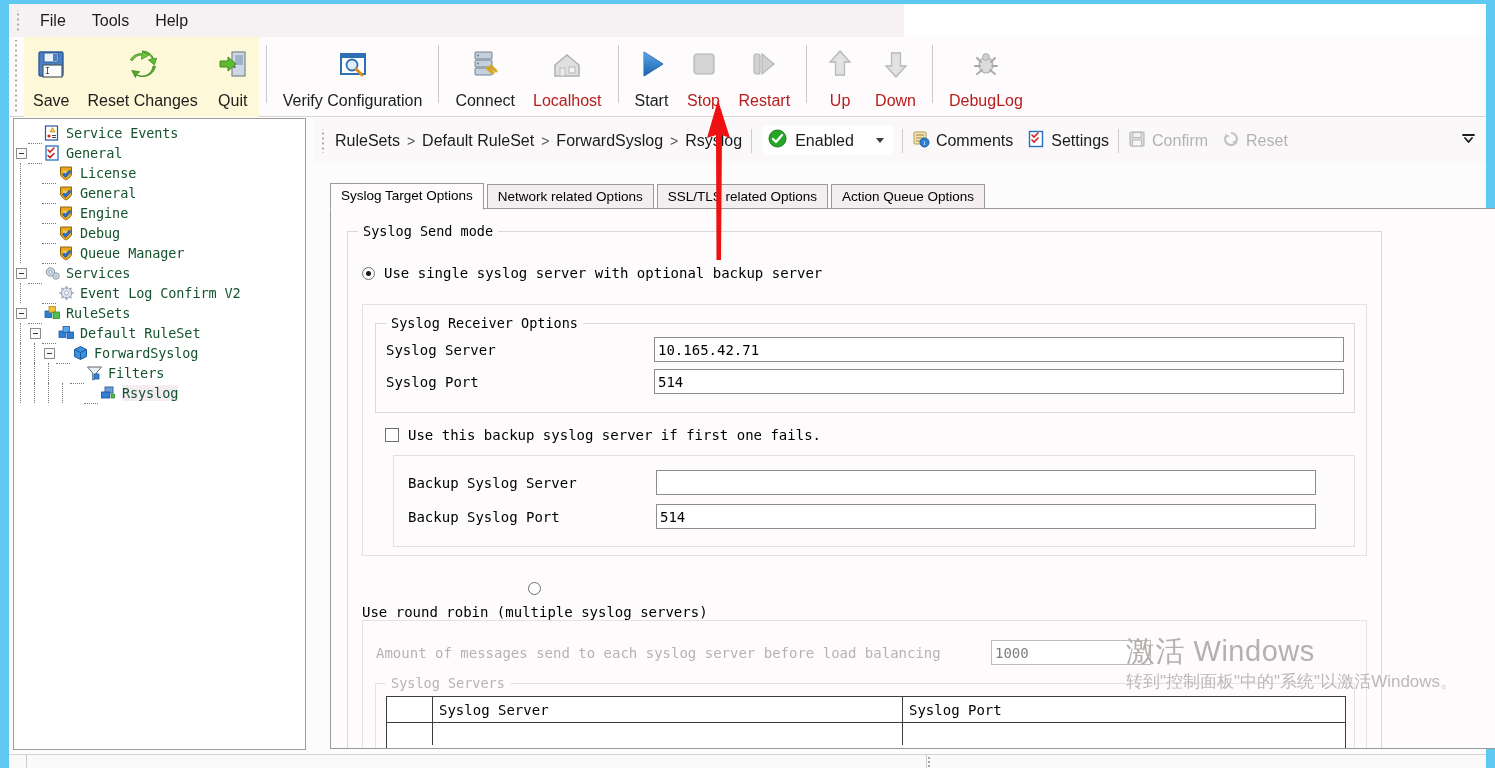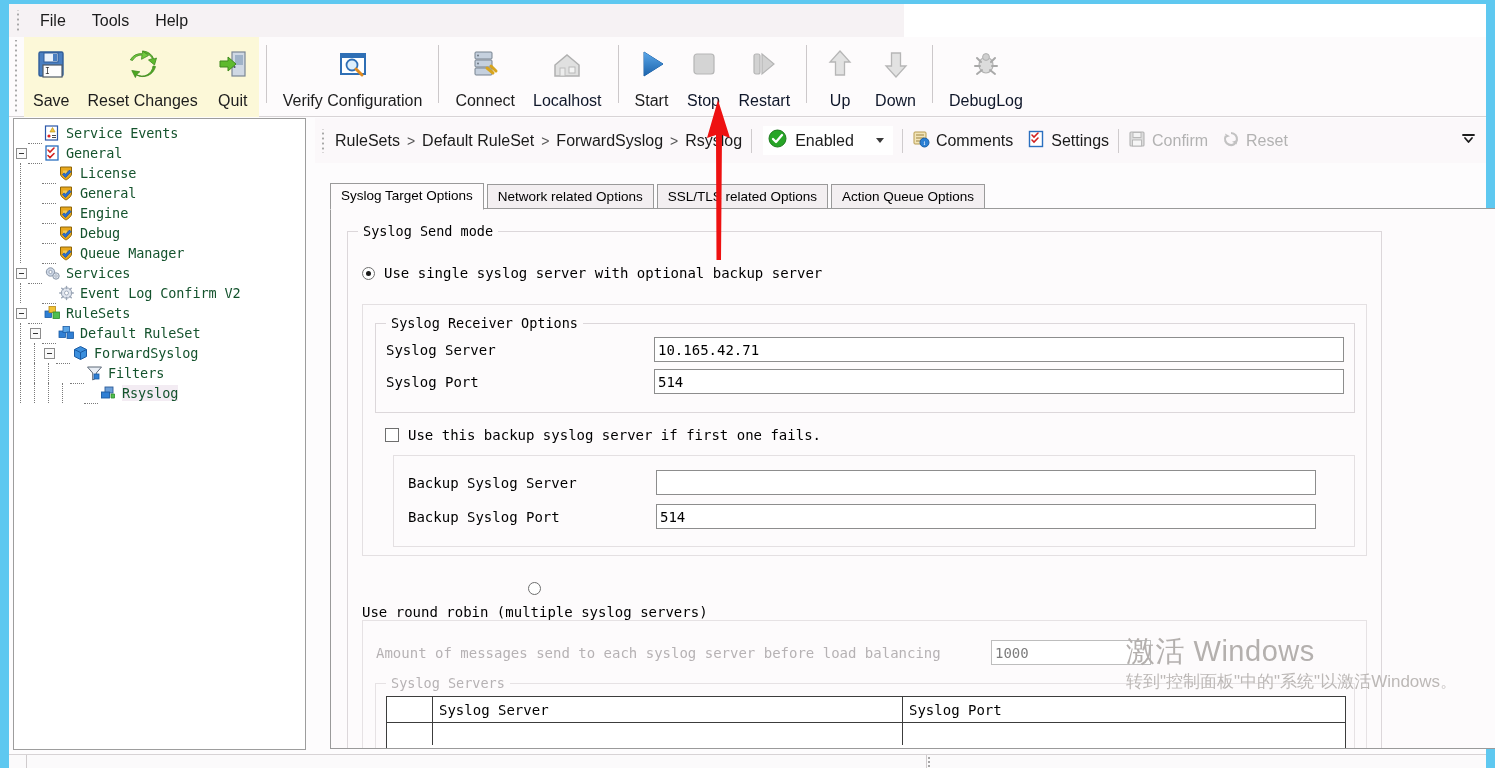--- a/index.html
+++ b/index.html
@@ -53,21 +53,21 @@
     background-size: 4px 5px; background-position: 3px 3px;
     background-repeat: repeat-y;
   }
   .tb-group { display:flex; align-items:flex-start; height:80px; }
   .tb-group.hl { background:#fcf8d8; }
   .tb-btn {
     display:flex; flex-direction:column; align-items:center; justify-content:flex-start;
     padding:6px 9px 0 9px; min-width:42px; cursor:default;
     font-size:16px; color:#1d1d1d;
   }
-  .tb-btn.disabled { color:#0f172a; }
+  .tb-btn.disabled { color:#b91c1c; }
   .tb-ico { height:42px; display:flex; align-items:center; justify-content:center; }
   .tb-lbl { margin-top:7px; white-space:nowrap; }
   .tb-sep { width:1px; height:58px; margin:8px 7px 0 7px; background:#ccc8ca; }
 
   
   .tree-panel {
     position:absolute; left:13px; top:118px; width:293px; height:632px;
     background:#ffffff; border:1px solid #9d9d9d;
     overflow:hidden;
   }

